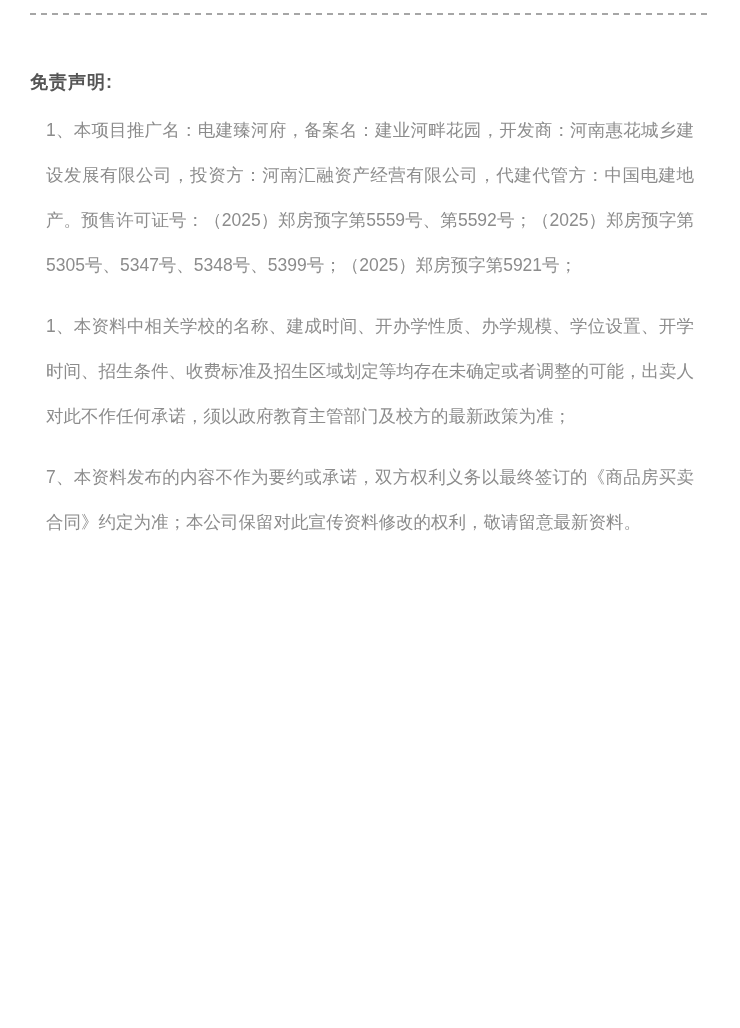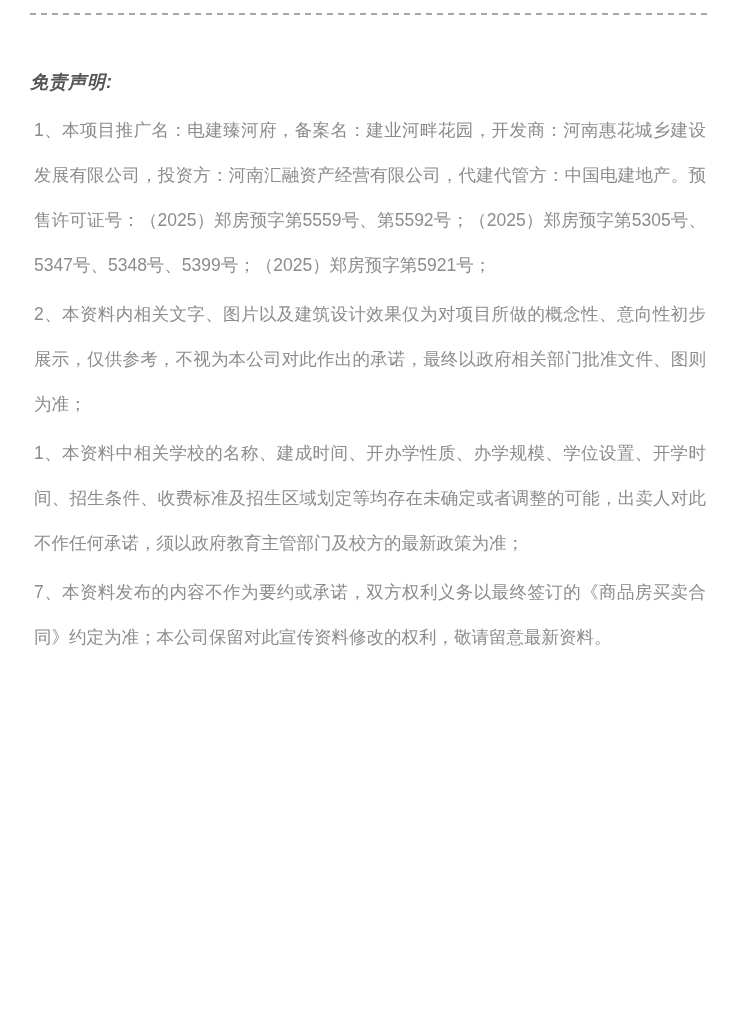--- a/index.html
+++ b/index.html
@@ -27,39 +27,37 @@
       transparent 6px, transparent 11px
     );
   }
   .title {
     margin: 57px 0 0 0;
     font-size: 18px;
     line-height: 20px;
     font-weight: 700;
     color: #555555;
     letter-spacing: 1px;
-    font-style: italic;
   }
   .content {
     margin-top: 16px;
   }
   .content p {
-    margin: 4px;
+    margin: 16px;
     font-size: 17.5px;
     line-height: 45px;
     color: #8c8c8c;
     text-align: justify;
     word-break: break-all;
   }
 </style>
 </head>
 <body>
 
 <div class="page">
   <div class="divider"></div>
   <h2 class="title">免责声明:</h2>
   <div class="content">
     <p>1、本项目推广名：电建臻河府，备案名：建业河畔花园，开发商：河南惠花城乡建设发展有限公司，投资方：河南汇融资产经营有限公司，代建代管方：中国电建地产。预售许可证号：（2025）郑房预字第5559号、第5592号；（2025）郑房预字第5305号、5347号、5348号、5399号；（2025）郑房预字第5921号；</p>
-    <p>2、本资料内相关文字、图片以及建筑设计效果仅为对项目所做的概念性、意向性初步展示，仅供参考，不视为本公司对此作出的承诺，最终以政府相关部门批准文件、图则为准；</p>
     <p>1、本资料中相关学校的名称、建成时间、开办学性质、办学规模、学位设置、开学时间、招生条件、收费标准及招生区域划定等均存在未确定或者调整的可能，出卖人对此不作任何承诺，须以政府教育主管部门及校方的最新政策为准；</p>
     <p>7、本资料发布的内容不作为要约或承诺，双方权利义务以最终签订的《商品房买卖合同》约定为准；本公司保留对此宣传资料修改的权利，敬请留意最新资料。</p>
   </div>
 </div>
 
 </body></html>

